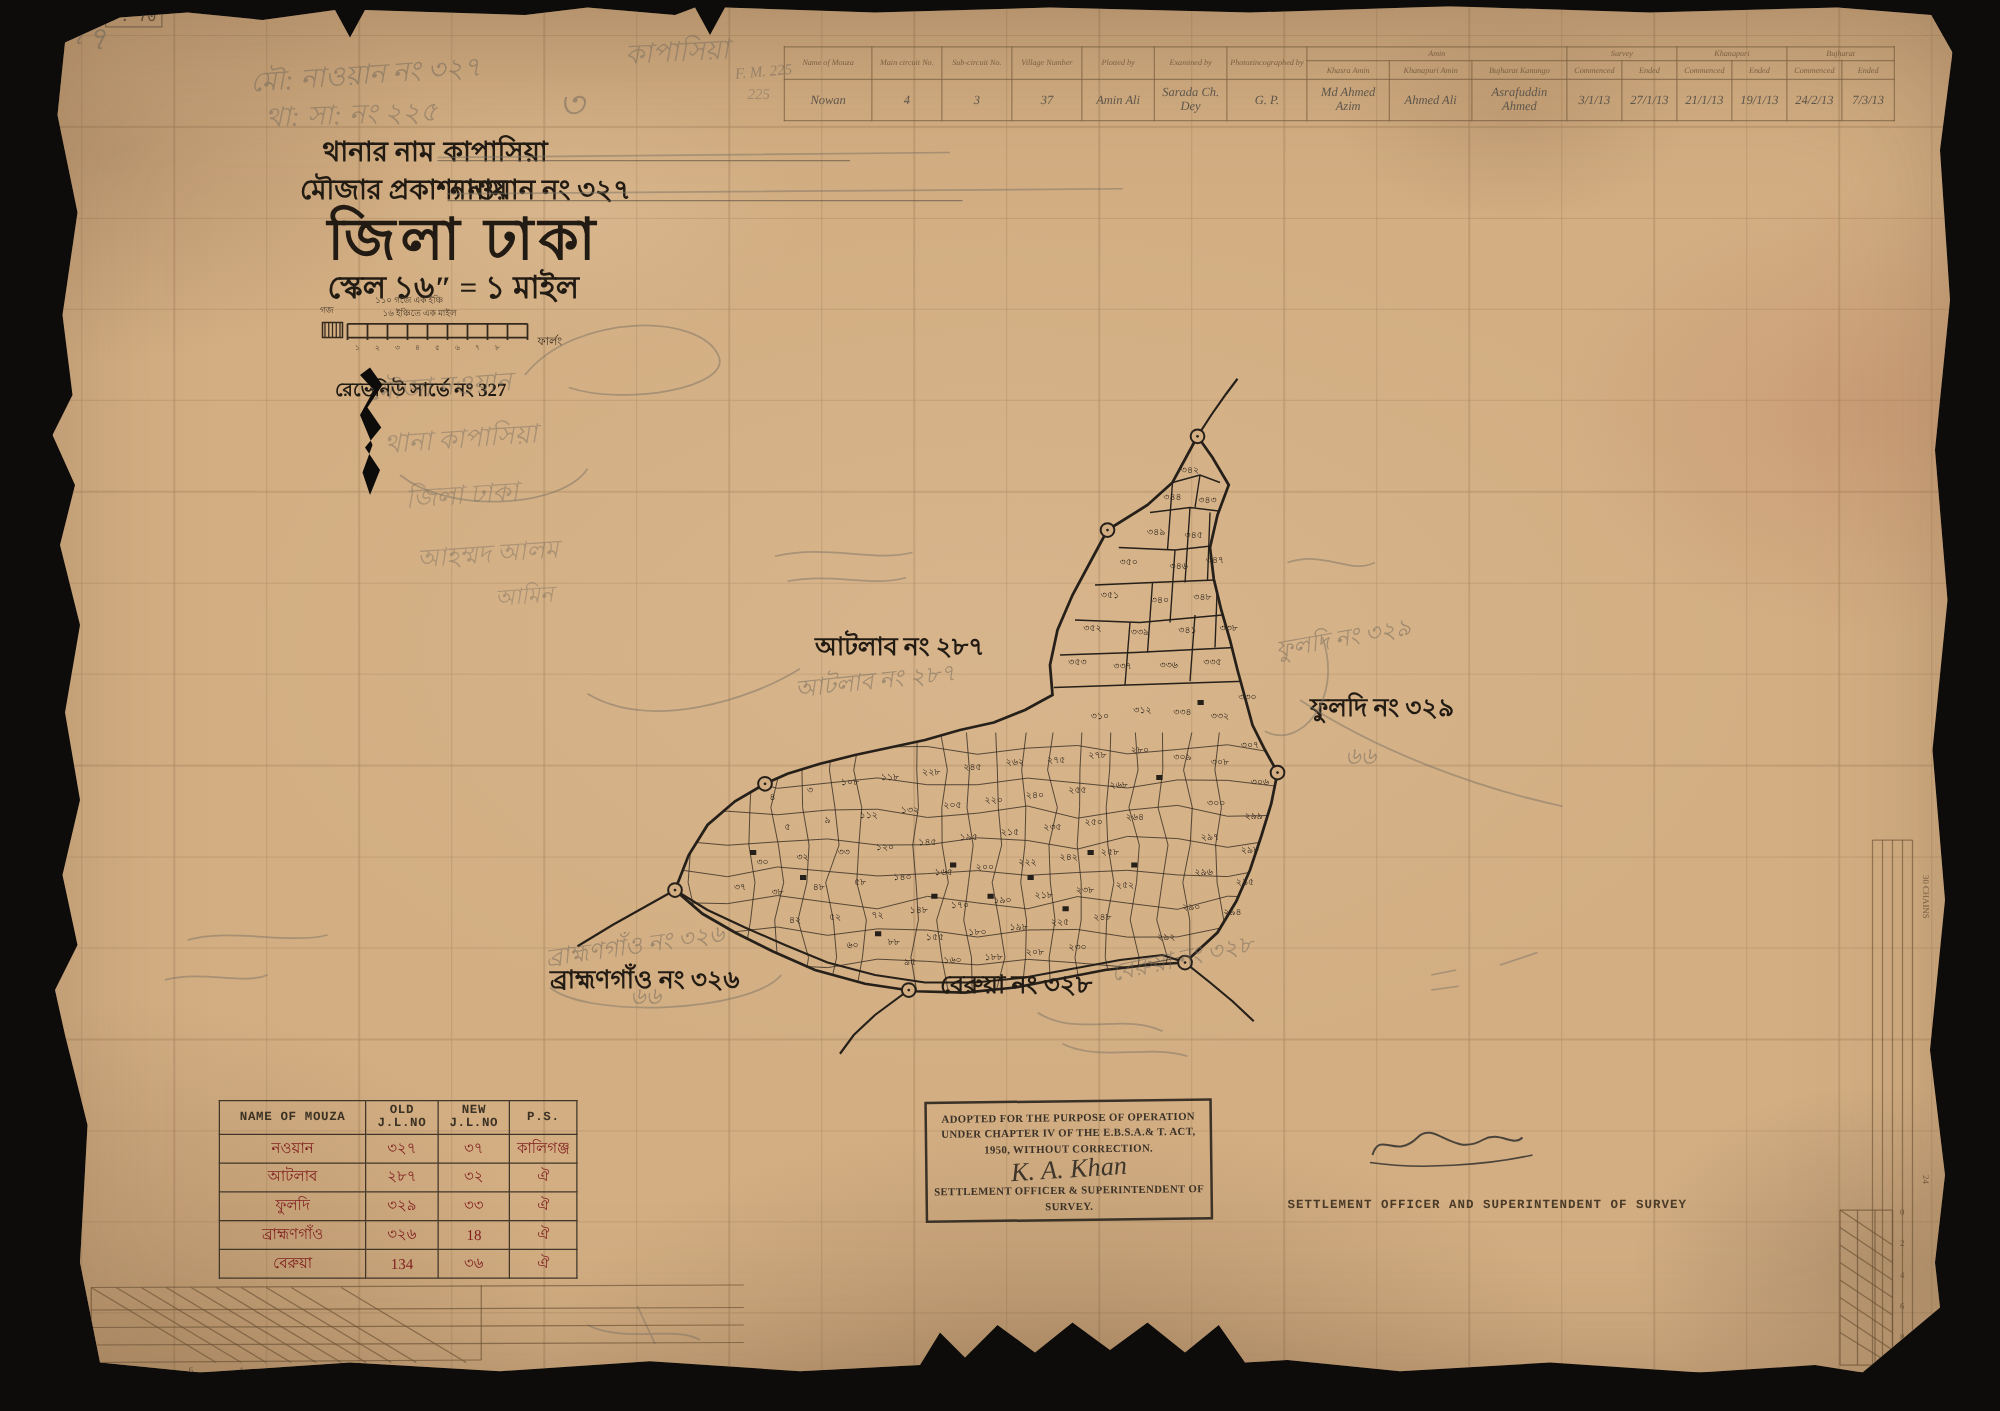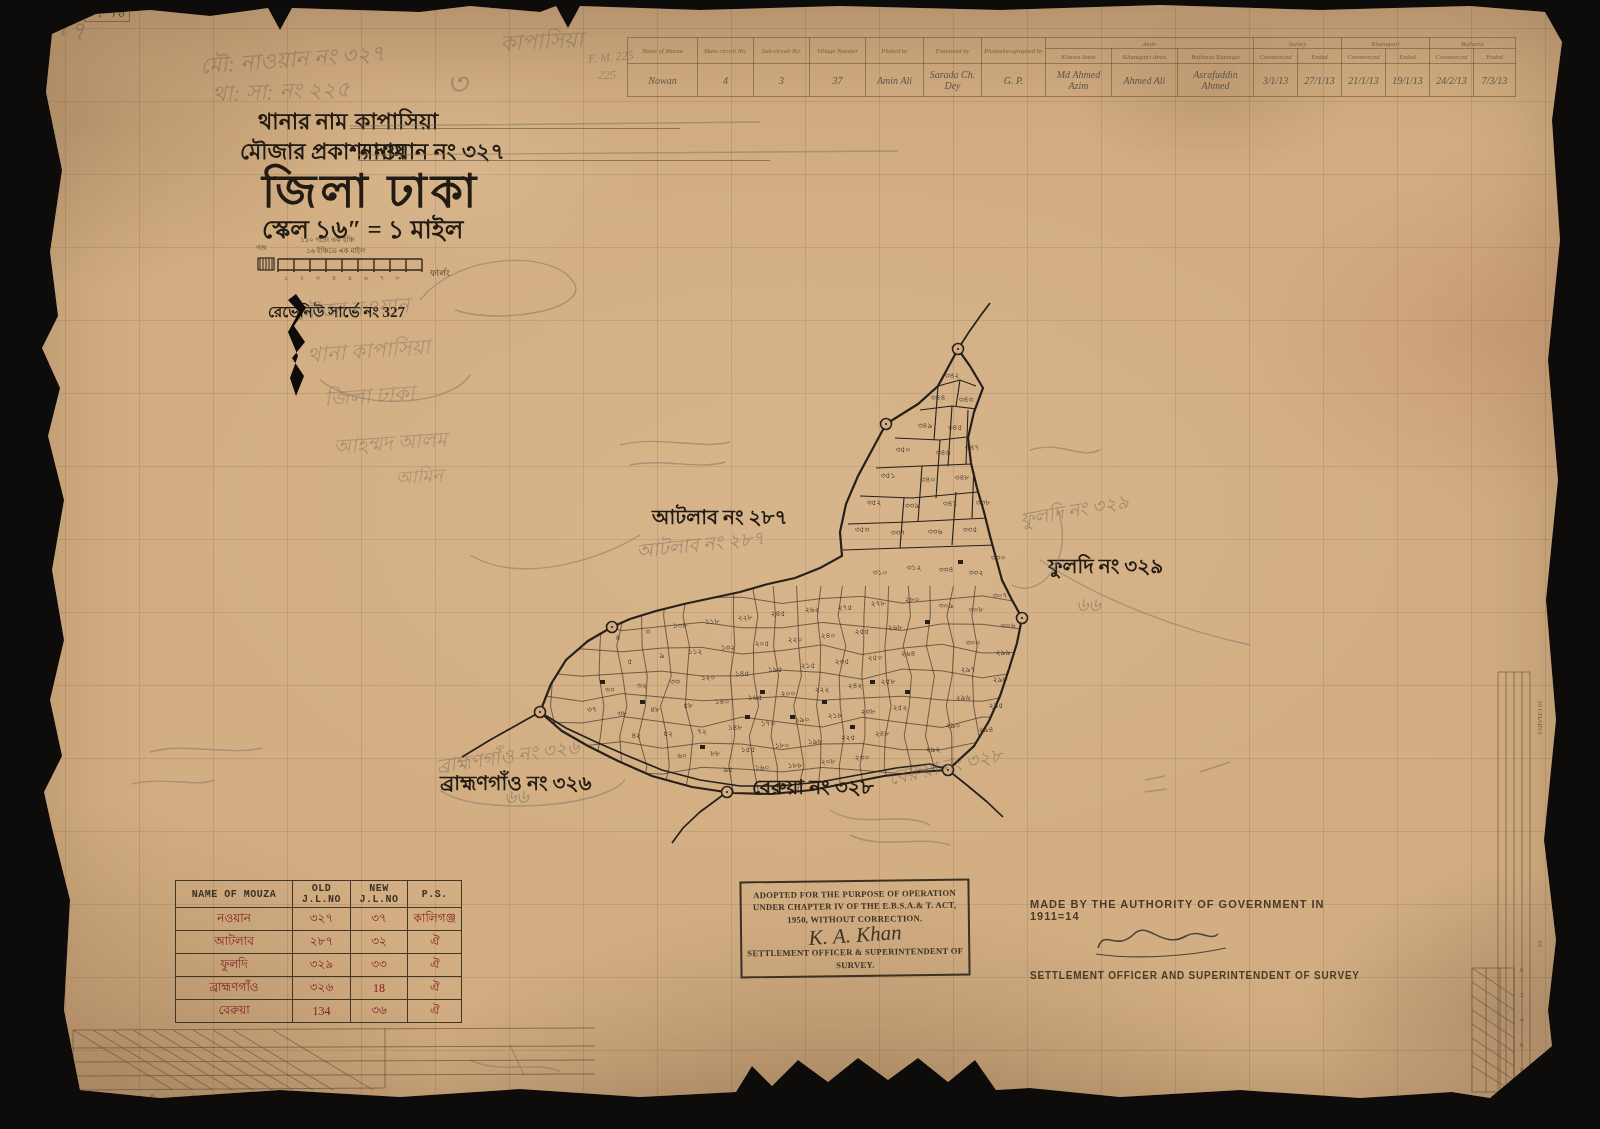--- a/index.html
+++ b/index.html
@@ -409,26 +409,25 @@
   <div id="stamp" class="abs" style="left:740px;top:880px;width:218px">
     <div class="ln">ADOPTED FOR THE PURPOSE OF OPERATION</div>
     <div class="ln">UNDER CHAPTER IV OF THE E.B.S.A.&amp; T. ACT,</div>
     <div class="ln">1950, WITHOUT CORRECTION.</div>
     <div class="sig" style="font-size:21px;transform:rotate(-3deg);margin:-2px 0 -2px 0">K. A. Khan</div>
     <div class="ln">SETTLEMENT OFFICER &amp; SUPERINTENDENT OF</div>
     <div class="ln">SURVEY.</div>
   </div>
 
   <div class="abs" style="left:1030px;top:898px;width:340px">
-    <div style="font-family:'Liberation Sans',sans-serif;font-size:11px;font-weight:700;letter-spacing:1px;color:#4a3b28">MADE BY THE AUTHORITY OF GOVERNMENT IN 1911=14</div>
     <svg width="170" height="40" style="margin-left:60px">
       <path d="M8,26 C14,6 26,30 44,12 C58,-2 72,28 96,14 C110,6 120,20 128,12" fill="none" stroke="#4a443a" stroke-width="1.6"></path>
       <path d="M6,32 C46,38 100,34 136,26" fill="none" stroke="#4a443a" stroke-width="1.2"></path>
     </svg>
-    <div style="font-family:Liberation Sans, sans-serif;font-size:10px;font-weight:700;letter-spacing:.8px;color:#4a3b28;margin-top:4px">SETTLEMENT OFFICER AND SUPERINTENDENT OF SURVEY</div>
+    <div style="font-family:Liberation Mono, monospace;font-size:10px;font-weight:700;letter-spacing:.8px;color:#4a3b28;margin-top:16px">SETTLEMENT OFFICER AND SUPERINTENDENT OF SURVEY</div>
   </div>
 
   <div class="abs" style="left:300px;top:292px;transform:rotate(-4deg)">
     <div class="pencil" style="font-size:21px;opacity:.45">মৌজা নওয়ান</div>
     <div class="pencil" style="font-size:21px;opacity:.42;margin:8px 0 0 10px">থানা কাপাসিয়া</div>
     <div class="pencil" style="font-size:21px;opacity:.4;margin:10px 0 0 24px">জিলা ঢাকা</div>
     <div class="pencil" style="font-size:20px;opacity:.4;margin:14px 0 0 30px">আহম্মদ আলম</div>
     <div class="pencil" style="font-size:18px;opacity:.4;margin:4px 0 0 90px">আমিন</div>
   </div>
 

